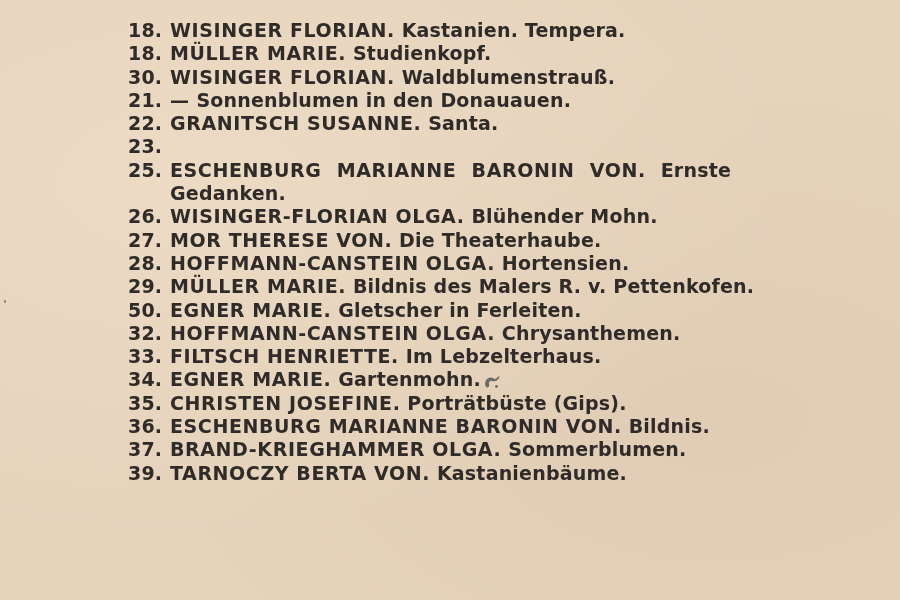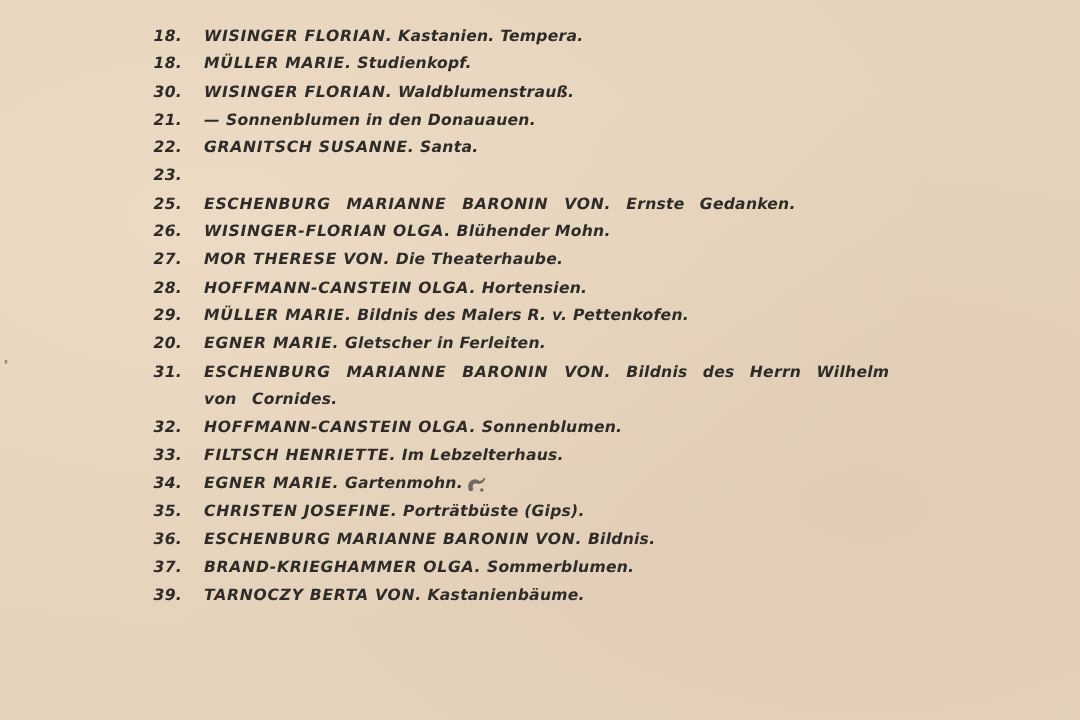--- a/index.html
+++ b/index.html
@@ -19,26 +19,25 @@
       position: relative;
     }
     .page {
       position: absolute;
       left: 128px;
       top: 19px;
       width: 680px;
     }
     .entry {
       display: flex;
-      font-size: 13px;
+      font-size: 19px;
       font-weight: bold;
       line-height: 23.3px;
       letter-spacing: 0.2px;
       white-space: nowrap;
-      font-style: italic;
     }
     .entry .num {
       width: 42px;
       flex: 0 0 42px;
     }
     .entry .body {
       display: block;
     }
     .entry .artist {
       font-weight: bold;
@@ -123,32 +122,28 @@
     <span class="num">28.</span>
     <span class="body"><span class="artist">HOFFMANN-CANSTEIN OLGA.</span> <span class="title">Hortensien.</span></span>
   </div>
 
   <div class="entry">
     <span class="num">29.</span>
     <span class="body"><span class="artist">MÜLLER MARIE.</span> <span class="title">Bildnis des Malers R. v. Pettenkofen.</span></span>
   </div>
 
   <div class="entry">
-    <span class="num">20.</span>
+    <span class="num">50.</span>
     <span class="body"><span class="artist">EGNER MARIE.</span> <span class="title">Gletscher in Ferleiten.</span></span>
   </div>
 
-  <div class="entry wrap">
-    <span class="num">31.</span>
-    <span class="body"><span class="artist">ESCHENBURG MARIANNE BARONIN VON.</span> <span class="title">Bildnis des Herrn Wilhelm von Cornides.</span></span>
-  </div>
 
   <div class="entry">
     <span class="num">32.</span>
-    <span class="body"><span class="artist">HOFFMANN-CANSTEIN OLGA.</span> <span class="title">Sonnenblumen.</span></span>
+    <span class="body"><span class="artist">HOFFMANN-CANSTEIN OLGA.</span> <span class="title">Chrysanthemen.</span></span>
   </div>
 
   <div class="entry">
     <span class="num">33.</span>
     <span class="body"><span class="artist">FILTSCH HENRIETTE.</span> <span class="title">Im Lebzelterhaus.</span></span>
   </div>
 
   <div class="entry">
     <span class="num">34.</span>
     <span class="body"><span class="artist">EGNER MARIE.</span> <span class="title">Gartenmohn.</span><svg class="ink-mark" viewBox="0 0 20 20">

